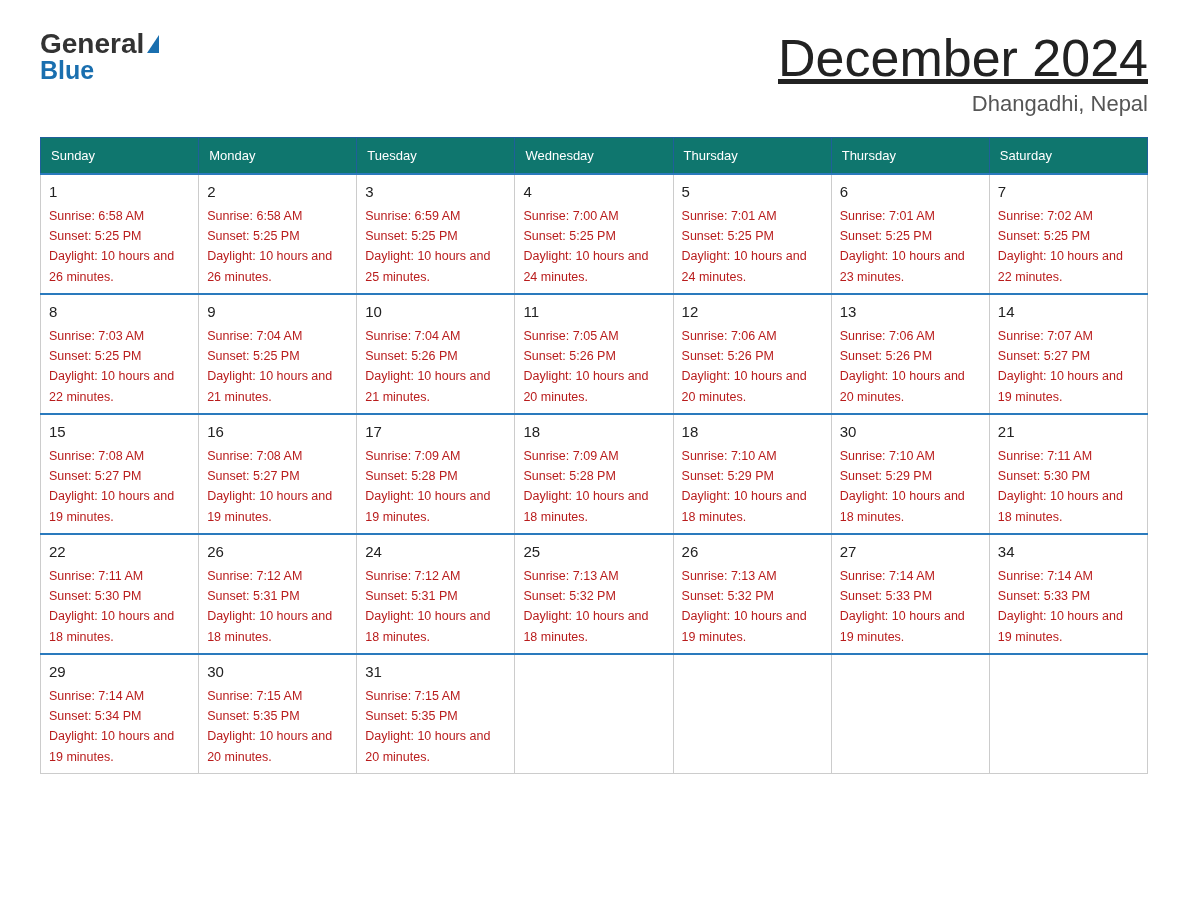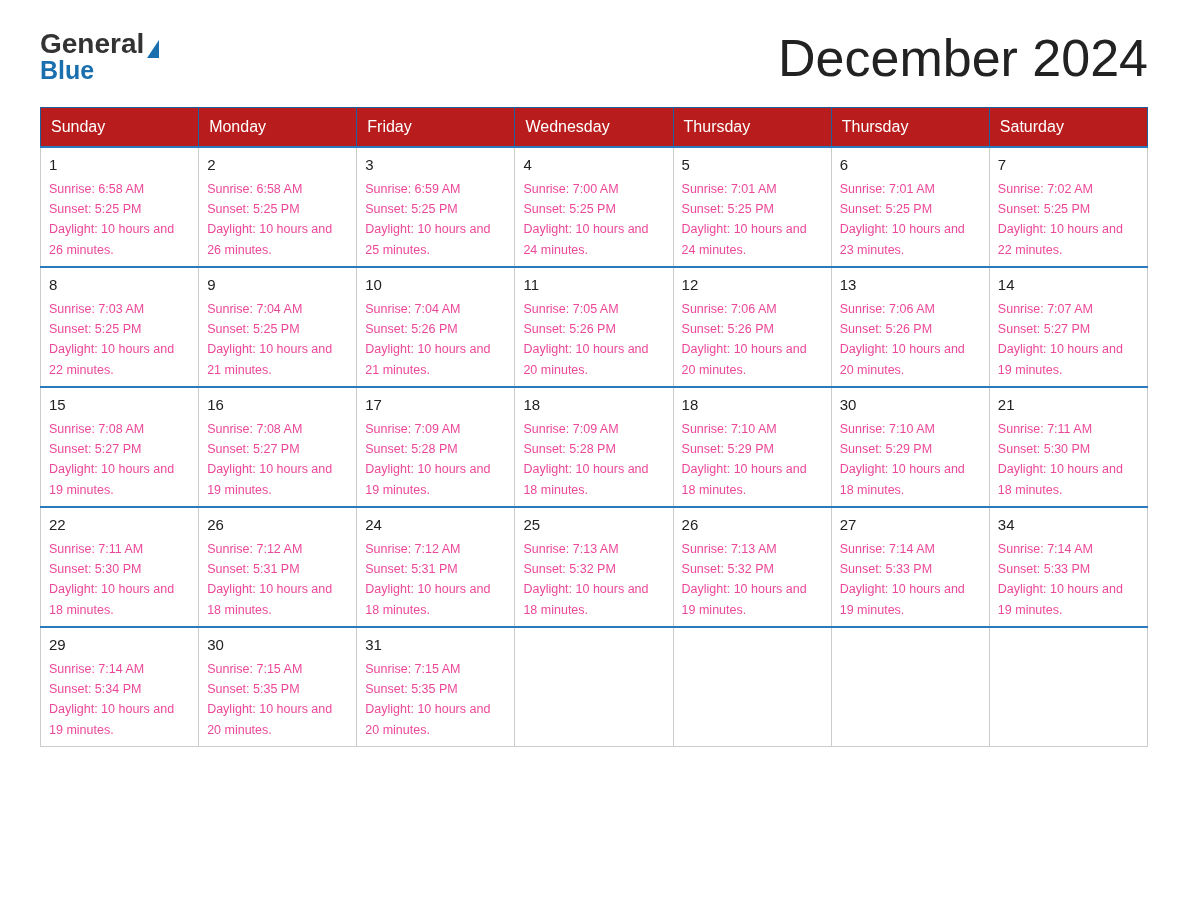--- a/index.html
+++ b/index.html
@@ -44,37 +44,38 @@
       vertical-align: middle;
     }
     .title-block {
       text-align: right;
     }
     .cal-title {
       font-size: 52px;
       font-weight: normal;
       color: #222;
       line-height: 1.1;
+      text-decoration: underline;
     }
     .cal-subtitle {
       font-size: 22px;
       color: #555;
       margin-top: 4px;
     }
     .calendar {
       width: 100%;
       border-collapse: collapse;
       font-size: 13px;
     }
     .calendar thead tr th {
-      background-color: #b91c1c;
+      background-color: #0f766e;
       color: #fff;
       padding: 10px 10px;
       text-align: left;
-      font-size: 16px;
+      font-size: 13px;
       font-weight: normal;
       border: 1px solid #1f5f9a;
       margin-top: 30px;
     }
     .calendar tbody tr td {
       border: 1px solid #ccc;
       vertical-align: top;
       padding: 6px 8px;
       width: 14.28%;
       min-height: 90px;
@@ -83,52 +84,53 @@
     }
     .day-num {
       font-size: 15px;
       font-weight: normal;
       display: block;
       margin-bottom: 2px;
       color: #222;
     }
     .day-info {
       font-size: 12.5px;
-      color: #ec4899;
+      color: #b91c1c;
       line-height: 1.55;
     }
     .calendar tbody tr td.empty {
       background: #fff;
     }
     .row-border-top td {
       border-top: 2px solid #2a7abd !important;
     }
   </style>
 </head>
 <body>
 
 <div class="header">
   <div class="logo">
-    <div style="display:flex;align-items:flex-end;">
+    <div style="display:flex;align-items:center;">
       <span class="logo-general">General</span>
       <span class="logo-triangle"></span>
     </div>
     <span class="logo-blue">Blue</span>
   </div>
   <div class="title-block">
     <div class="cal-title">December 2024</div>
+    <div class="cal-subtitle">Dhangadhi, Nepal</div>
   </div>
 </div>
 
 <table class="calendar">
   <thead>
     <tr id="header-row">
         <th>Sunday</th>
         <th>Monday</th>
-        <th>Friday</th>
+        <th>Tuesday</th>
         <th>Wednesday</th>
         <th>Thursday</th>
         <th>Thursday</th>
         <th>Saturday</th>
       </tr>
   </thead>
   <tbody id="calendar-body">
   <tr class="row-border-top">
         <td><span class="day-num">1</span><span class="day-info">Sunrise: 6:58 AM<br>Sunset: 5:25 PM<br>Daylight: 10 hours and 26 minutes.</span></td>
         <td><span class="day-num">2</span><span class="day-info">Sunrise: 6:58 AM<br>Sunset: 5:25 PM<br>Daylight: 10 hours and 26 minutes.</span></td>

